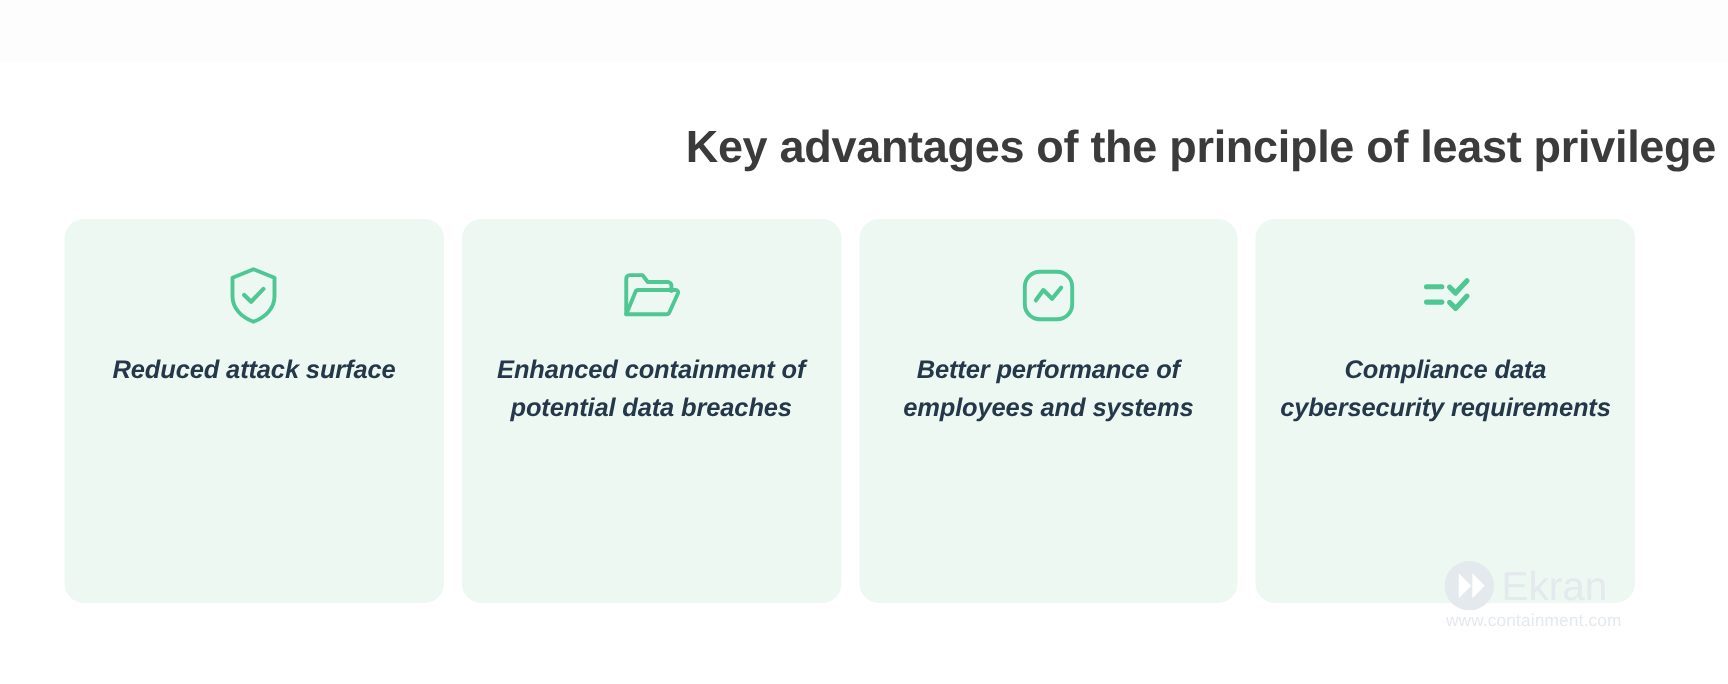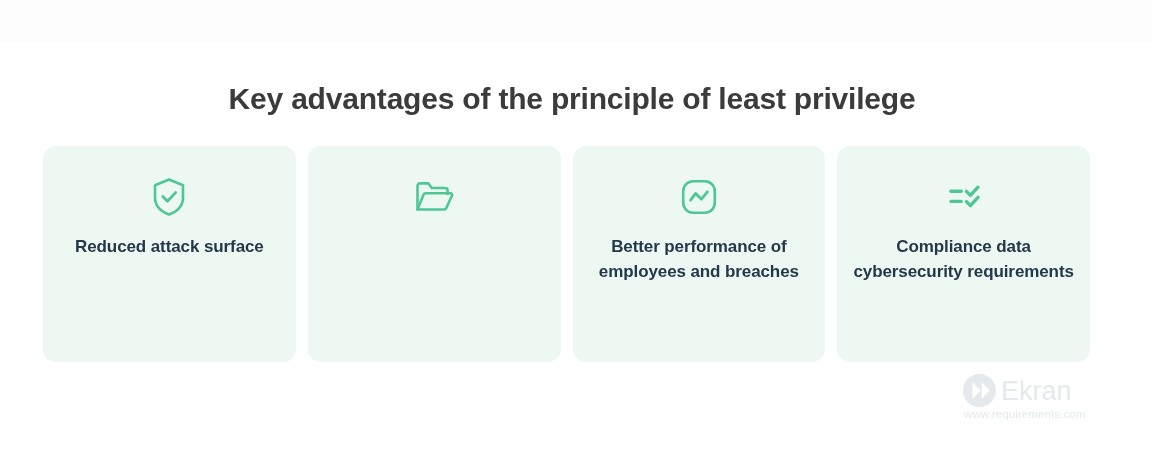--- a/index.html
+++ b/index.html
@@ -25,35 +25,36 @@
     position: absolute;
     top: 0; left: 0;
     width: 1152px;
     height: 456px;
   }
   .title {
     position: absolute;
     top: 78px;
     left: 0;
     width: 1144px;
-    text-align: center;
+    text-align: right;
     font-size: 30px;
     font-weight: bold;
     color: #3b3b3b;
     letter-spacing: -0.2px;
     line-height: 42px;
   }
   .cards {
     position: absolute;
     top: 146px;
     left: 43px;
     width: 1047px;
-    height: 216px;
+    height: 256px;
     display: flex;
     gap: 12px;
+    font-style: italic;
   }
   .card {
     flex: 1 1 0;
     background: #edf8f2;
     border-radius: 13px;
     display: flex;
     flex-direction: column;
     align-items: center;
     padding-top: 25px;
     box-sizing: border-box;
@@ -129,30 +130,31 @@
     </div>
 
 
     <div class="card">
       <div class="card-icon">
         <svg width="46" height="46" viewBox="0 0 46 46" fill="none">
           <path d="M6.5 35.5 V11.8 a2.4 2.4 0 0 1 2.4 -2.4 H17.4 l3.4 4.6 H34.2 a2.4 2.4 0 0 1 2.4 2.4 V20" stroke="#4ec795" stroke-width="2.6" stroke-linejoin="round" stroke-linecap="round" fill="none"></path>
           <path d="M6.5 35.5 L12.6 20.6 a2 2 0 0 1 1.9 -1.3 H39.5 a1.6 1.6 0 0 1 1.5 2.2 L35.2 34.3 a2 2 0 0 1 -1.9 1.2 Z" stroke="#4ec795" stroke-width="2.6" stroke-linejoin="round" fill="none"></path>
         </svg>
       </div>
+      <div class="card-label">Enhanced containment of potential data breaches</div>
     </div>
 
     <div class="card">
       <div class="card-icon">
         <svg width="46" height="46" viewBox="0 0 46 46" fill="none">
           <rect x="7.2" y="7.2" width="31.6" height="31.6" rx="10" stroke="#4ec795" stroke-width="2.6" fill="none"></rect>
           <path d="M14.6 26.2 L19.6 19.4 L25.4 25.2 L31.4 17.8" stroke="#4ec795" stroke-width="2.8" stroke-linecap="round" stroke-linejoin="round" fill="none"></path>
         </svg>
       </div>
-      <div class="card-label">Better performance of employees and breaches</div>
+      <div class="card-label">Better performance of employees and systems</div>
     </div>
 
     <div class="card">
       <div class="card-icon">
         <svg width="46" height="46" viewBox="0 0 46 46" fill="none">
           <path d="M10 17.2 H20.2" stroke="#4ec795" stroke-width="3.4" stroke-linecap="round"></path>
           <path d="M10 27.4 H20.2" stroke="#4ec795" stroke-width="3.4" stroke-linecap="round"></path>
           <path d="M25.4 17.4 L29.4 21.4 L37 13.2" stroke="#4ec795" stroke-width="3.4" stroke-linecap="round" stroke-linejoin="round" fill="none"></path>
           <path d="M25.4 27.6 L29.4 31.6 L37 23.4" stroke="#4ec795" stroke-width="3.4" stroke-linecap="round" stroke-linejoin="round" fill="none"></path>
         </svg>
@@ -164,16 +166,16 @@
 
   <div class="watermark">
     <div class="wm-row">
       <svg class="wm-mark" viewBox="0 0 33 33">
         <circle cx="16.5" cy="16.5" r="16.5" fill="#e4e9ed"></circle>
         <path d="M9.5 8.2 L17.8 16.5 L9.5 24.8 Z" fill="#ffffff"></path>
         <path d="M18.6 8.2 L26.9 16.5 L18.6 24.8 Z" fill="#ffffff"></path>
       </svg>
       <div class="wm-name">Ekran</div>
     </div>
-    <div class="wm-url">www.requirements.com</div>
+    <div class="wm-url">www.containment.com</div>
   </div>
 
 </div>
 
 </body></html>

